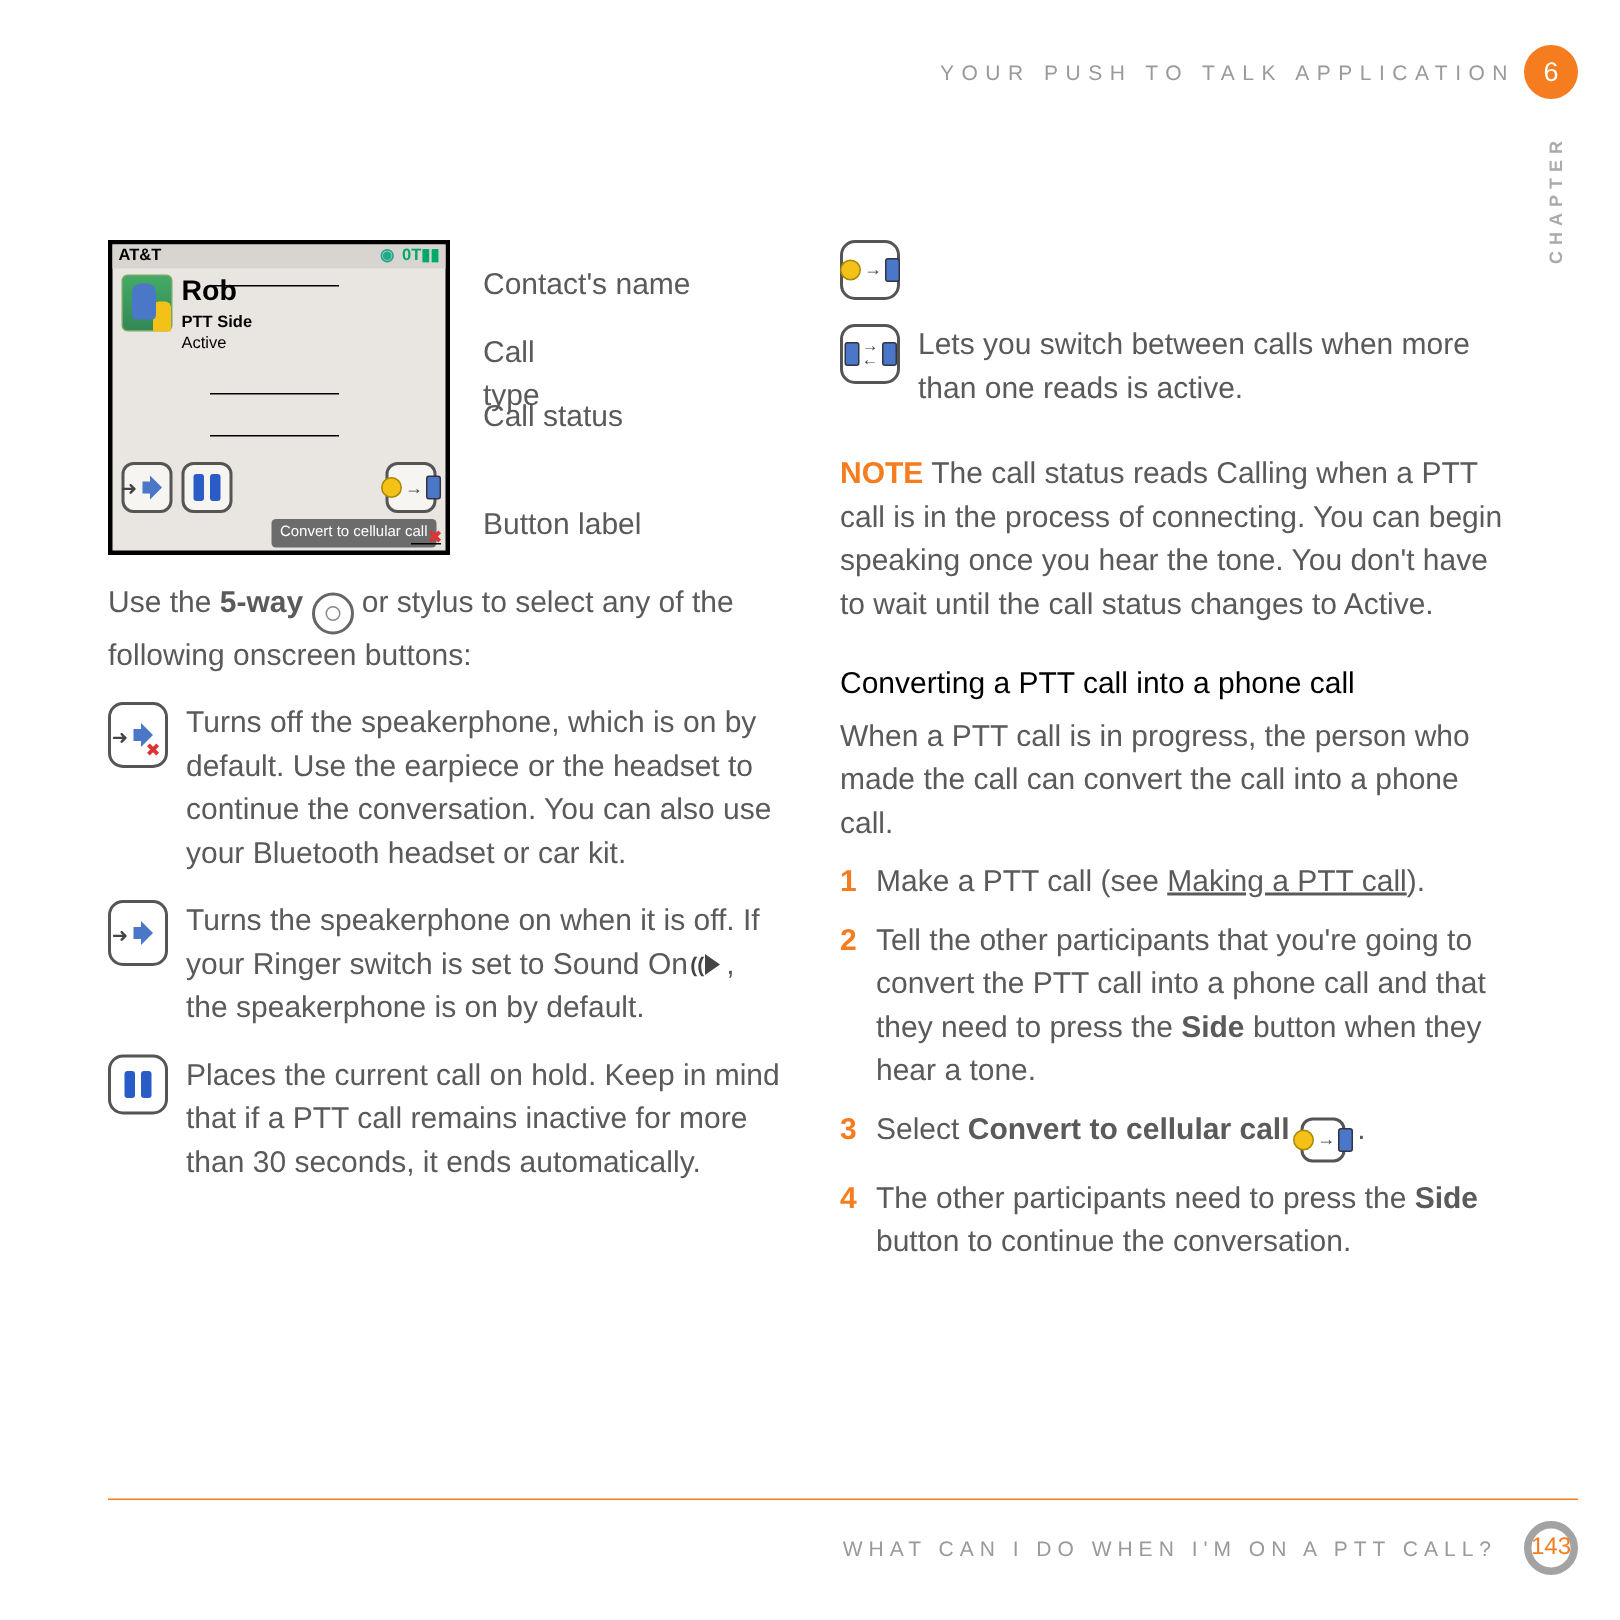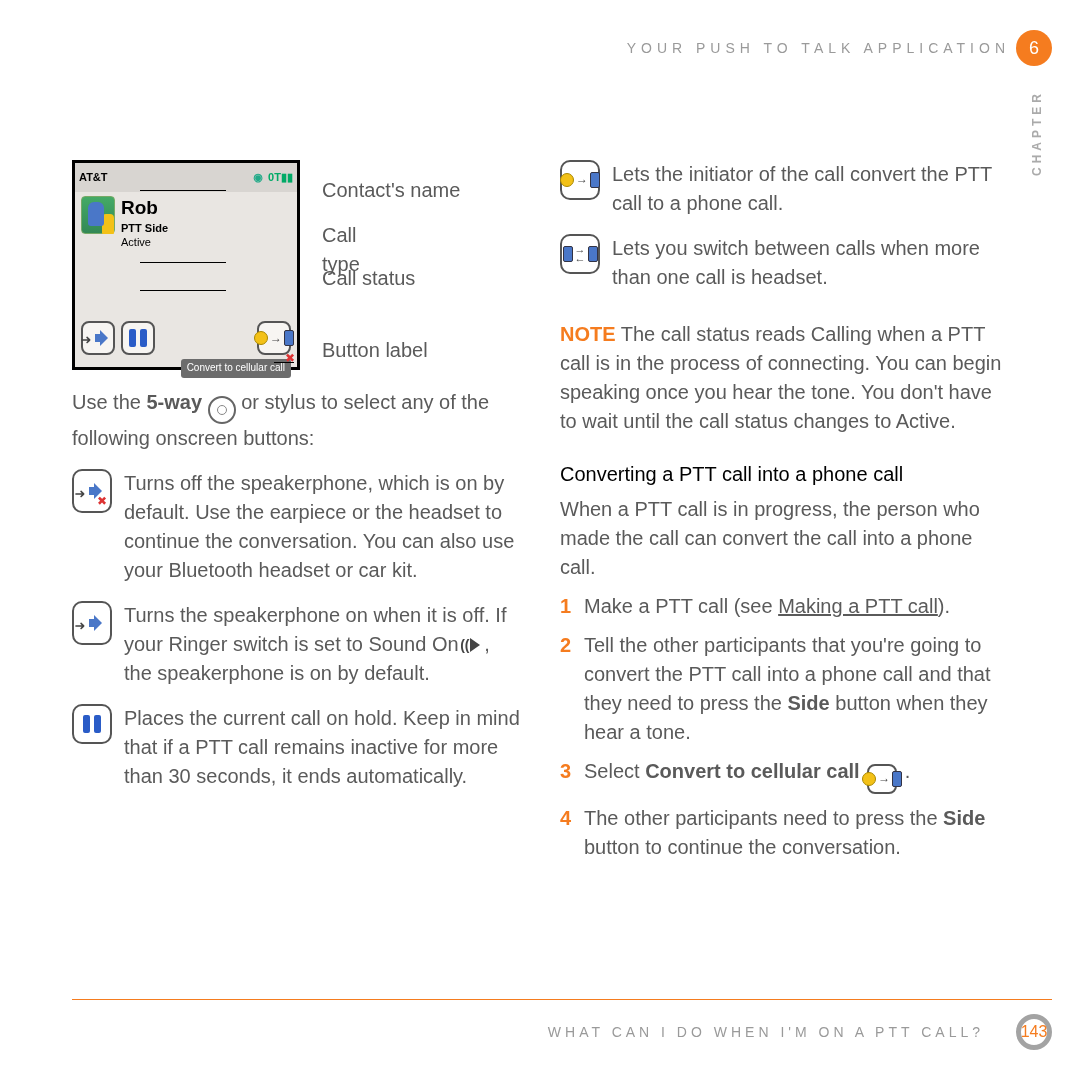--- a/index.html
+++ b/index.html
@@ -74,21 +74,21 @@
     position: absolute;
     left: 0; top: 0;
     width: 228px;
     height: 210px;
     border: 3px solid #000;
     background: #e9e6e2;
   }
   .phone-status {
     display: flex;
     align-items: center;
-    height: 29px;
+    height: 16px;
     background: #d8d5d1;
     font-family: Arial, sans-serif;
     font-weight: bold;
     font-size: 11px;
     padding: 4px 4px;
     color: #000;
   }
   .phone-status .sp { flex: 1; }
   .sig { color: #2a8; font-weight: bold; letter-spacing: -1px; }
   .signal-bars { color: #0a6; }
@@ -230,21 +230,21 @@
     align-items: center; justify-content: center;
     margin: 0 2px;
   }
 
   .footer {
     position: absolute;
     bottom: 30px; left: 72px; right: 28px;
     display: flex;
     justify-content: flex-end;
     align-items: center;
-    gap: 32px;
+    gap: 18px;
     border-top: 1px solid #f57c1f;
     padding-top: 14px;
   }
   .footer-text {
     letter-spacing: 4px;
     font-size: 14px;
     color: #9a9a9a;
   }
   .page-num {
     width: 36px; height: 36px;
@@ -369,32 +369,31 @@
   <div class="col">
 
     <div class="icon-row" style="margin-top:0">
       <div class="mini-btn small">
           <div class="convert-glyph">
             <span class="face"></span>
             <span class="arrow">→</span>
             <span class="ph"></span>
           </div>
         </div>
-      <div>Lets the initiator of the call convert the PTT call to a phone call.</div>
     </div>
 
     <div class="icon-row">
       <div class="mini-btn small">
           <div class="switch-glyph">
             <span class="ph"></span>
             <span class="arrows">→<br>←</span>
             <span class="ph"></span>
           </div>
         </div>
-      <div>Lets you switch between calls when more than one call is headset.</div>
+      <div>Lets you switch between calls when more than one reads is active.</div>
     </div>
 
     <p class="para" style="margin-top:28px;">
       <span class="note-label">NOTE</span><span>  The call status reads Calling when a PTT call is in the process of connecting. You can begin speaking once you hear the tone. You don't have to wait until the call status changes to Active.</span>
     </p>
 
     <div class="subhead">Converting a PTT call into a phone call</div>
     <p>When a PTT call is in progress, the person who made the call can convert the call into a phone call.</p>
 
     <ol class="steps">

